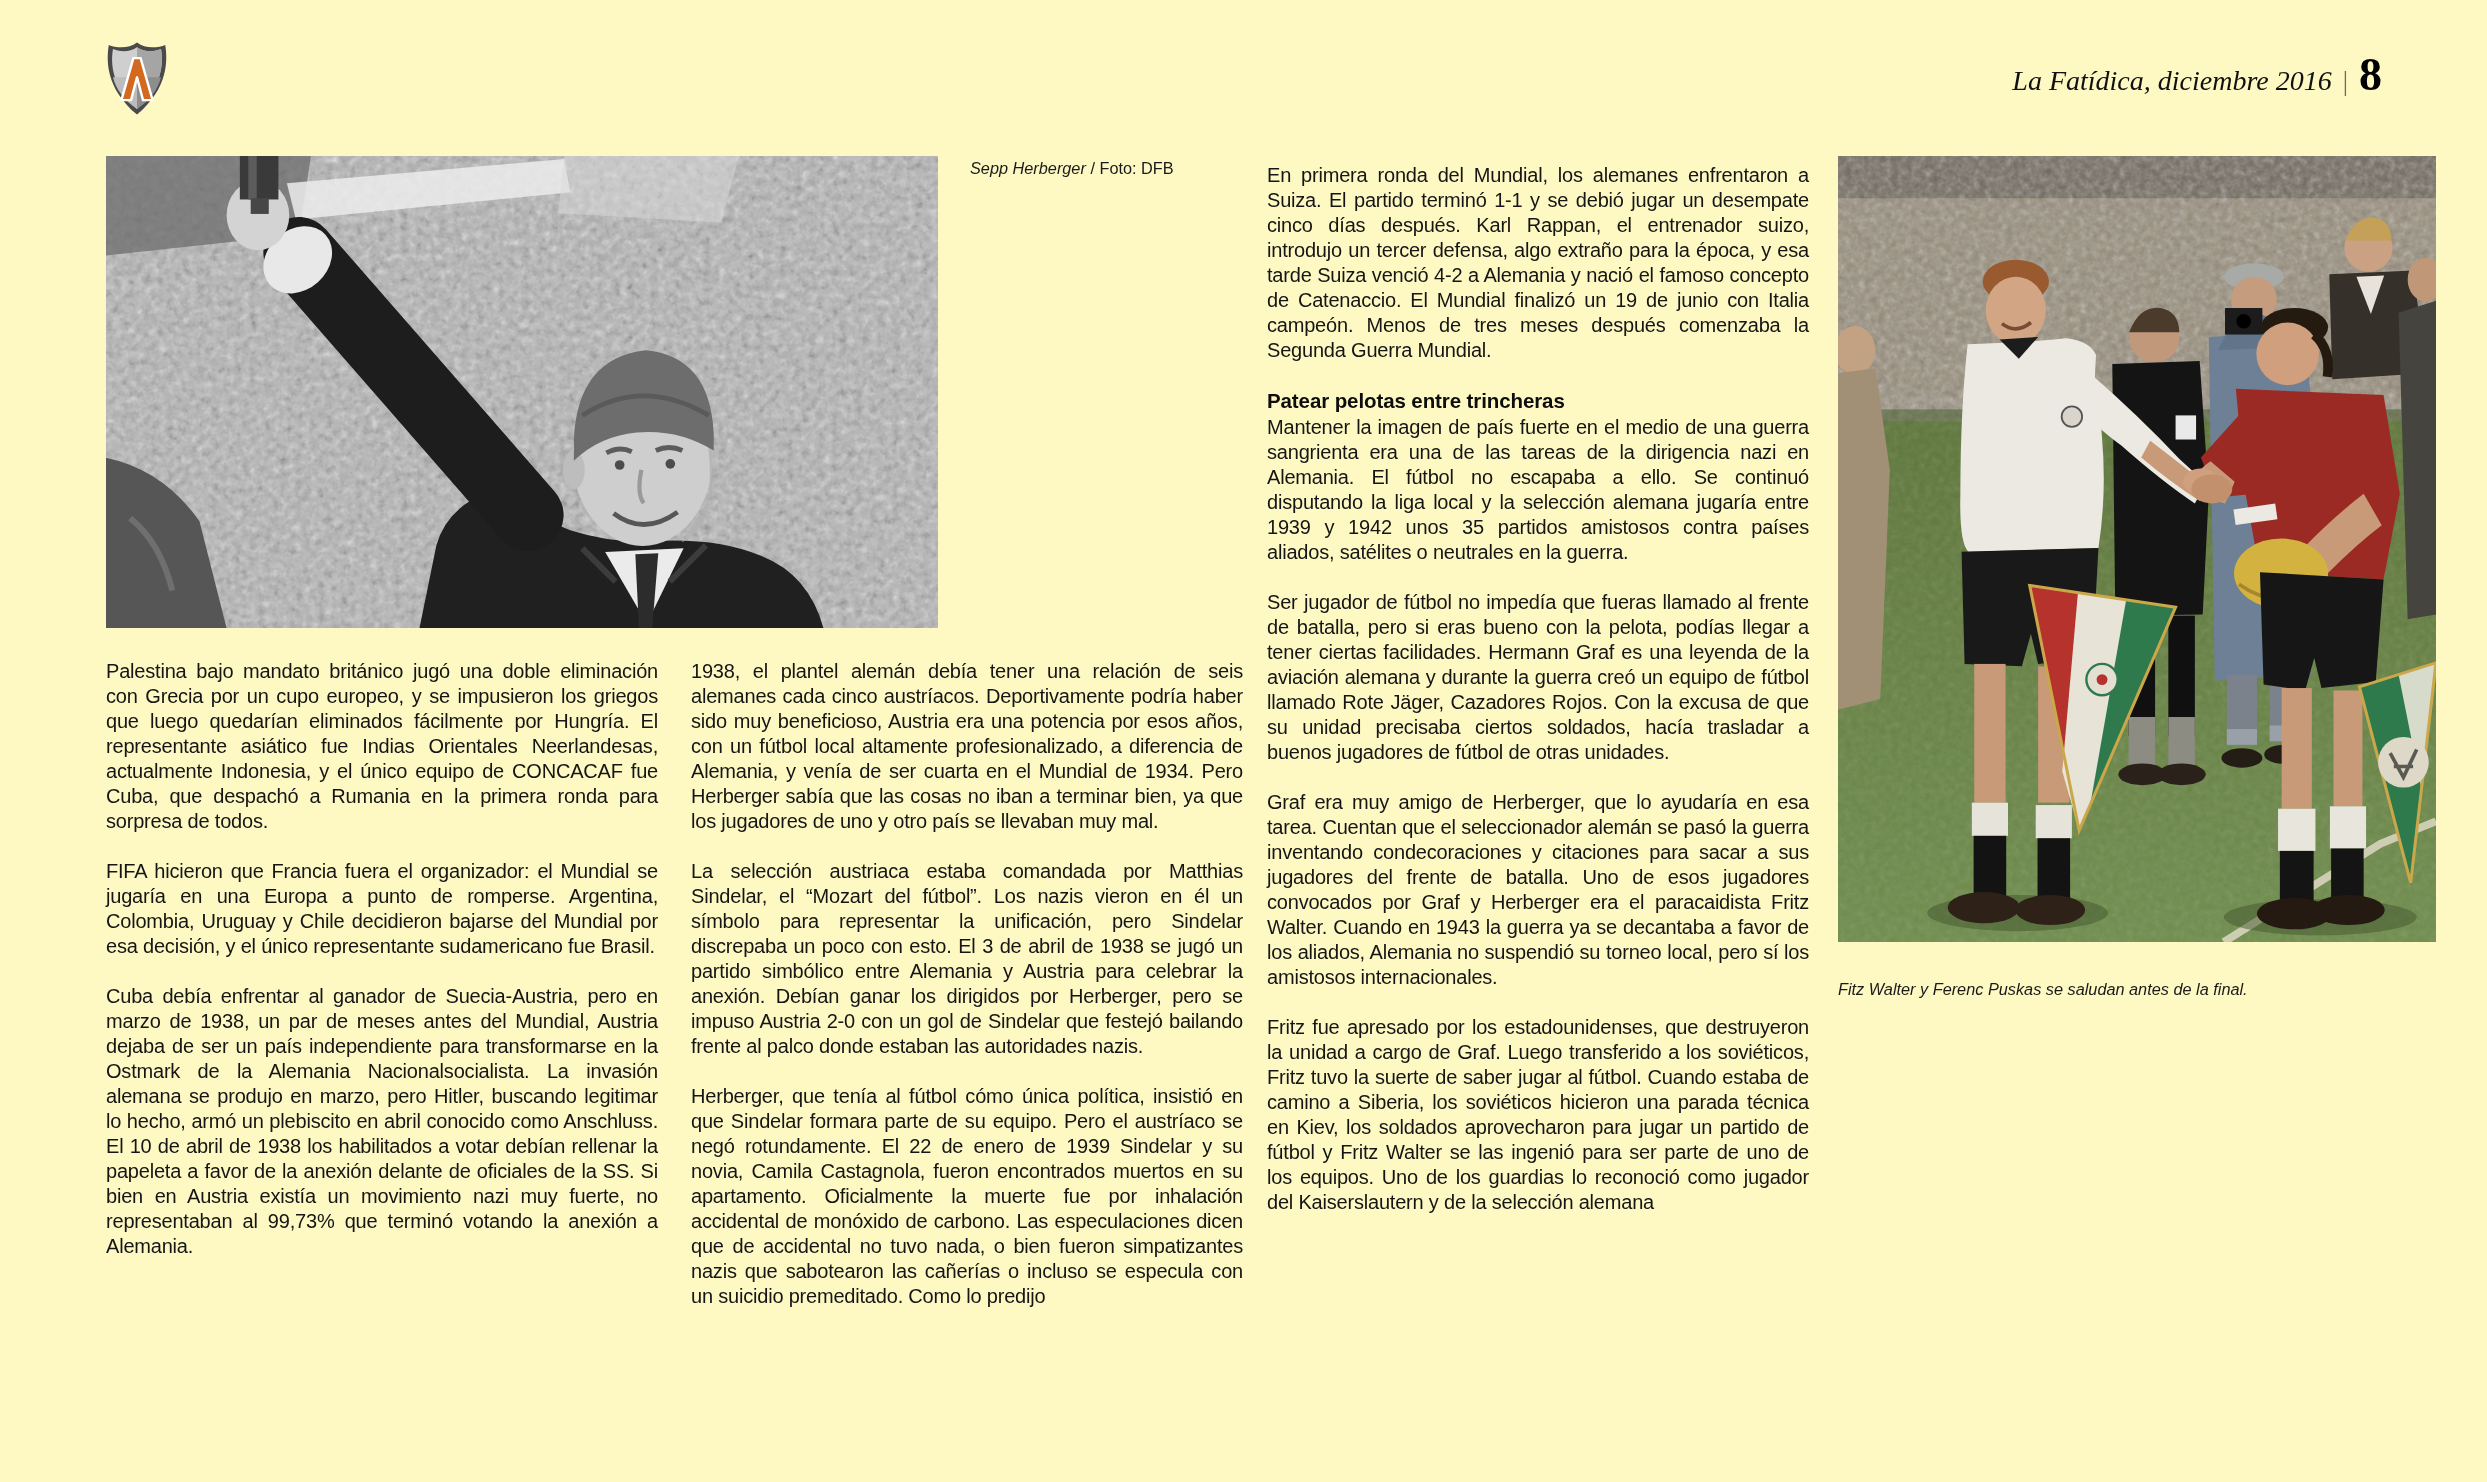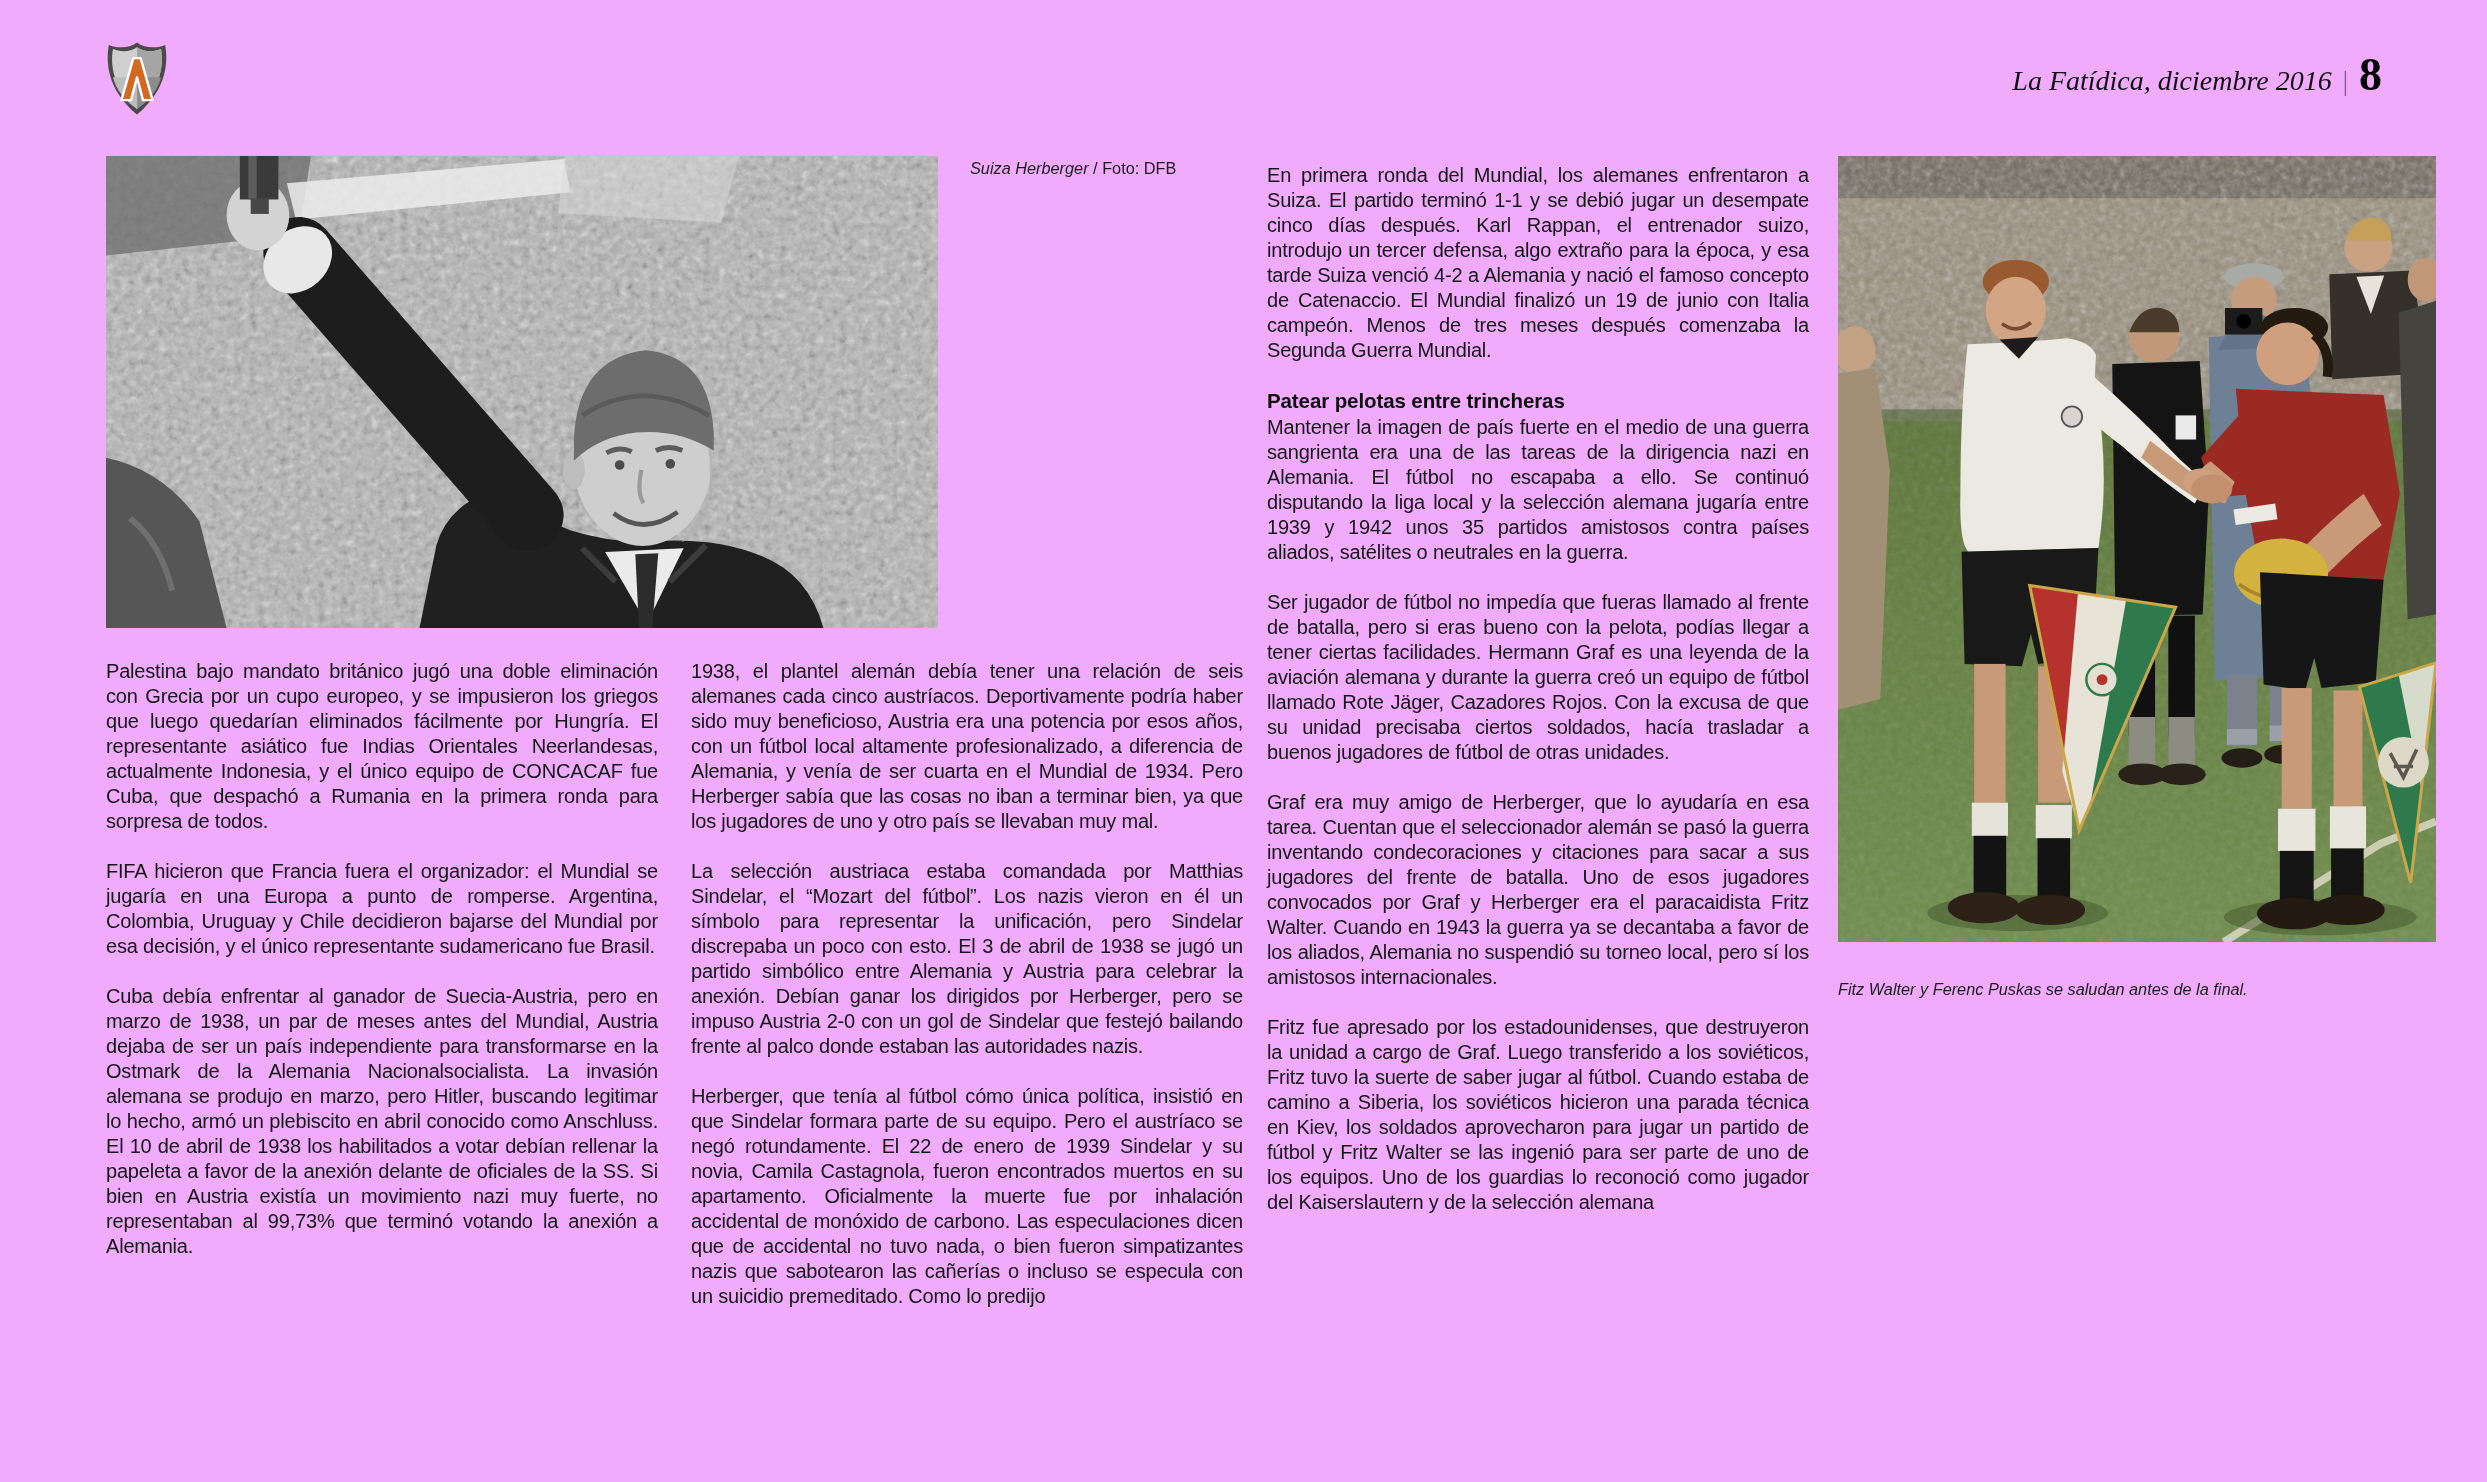--- a/index.html
+++ b/index.html
@@ -1,19 +1,19 @@
 <!DOCTYPE html>
 <html lang="es" style="font-size:9.6px"><head>
 <meta charset="utf-8">
 <style>
   html,body{margin:0;padding:0;background:#ffffff;}
   .page{
     position:relative;
     width:2487px;height:1482px;
-    background:#f0abfc;
+    background:#fef9c3;
     overflow:hidden;
     font-family:"Liberation Sans", sans-serif;
     color:#141414;
   }
   
   .masthead{
     position:absolute;top:52px;right:105px;
     display:flex;align-items:baseline;gap:11px;
     font-family:"Liberation Serif", serif;
   }
@@ -118,21 +118,21 @@
 
       <g>
         <rect x="222" y="0" width="64" height="72" fill="#3a3a3a"></rect>
         <rect x="236" y="0" width="14" height="72" fill="#5c5c5c"></rect>
         <rect x="240" y="70" width="30" height="26" fill="#474747"></rect>
       </g>
     </g>
   </svg>
 
   <div class="caption caption-left">
-    <span class="cap-name">Suiza Herberger</span>
+    <span class="cap-name">Sepp Herberger</span>
     <span class="cap-credit">/ Foto: DFB</span>
   </div>
 
   <svg class="photo photo-right" viewBox="0 0 992 1303" preserveAspectRatio="none">
     <defs>
       <filter id="grainC" x="-5%" y="-5%" width="110%" height="110%">
         <feTurbulence type="fractalNoise" baseFrequency="0.09" numOctaves="3" seed="4" stitchTiles="stitch"></feTurbulence>
         <feColorMatrix type="saturate" values="0"></feColorMatrix>
       </filter>
       <linearGradient id="fieldGrad" x1="0" y1="0" x2="0" y2="1">

